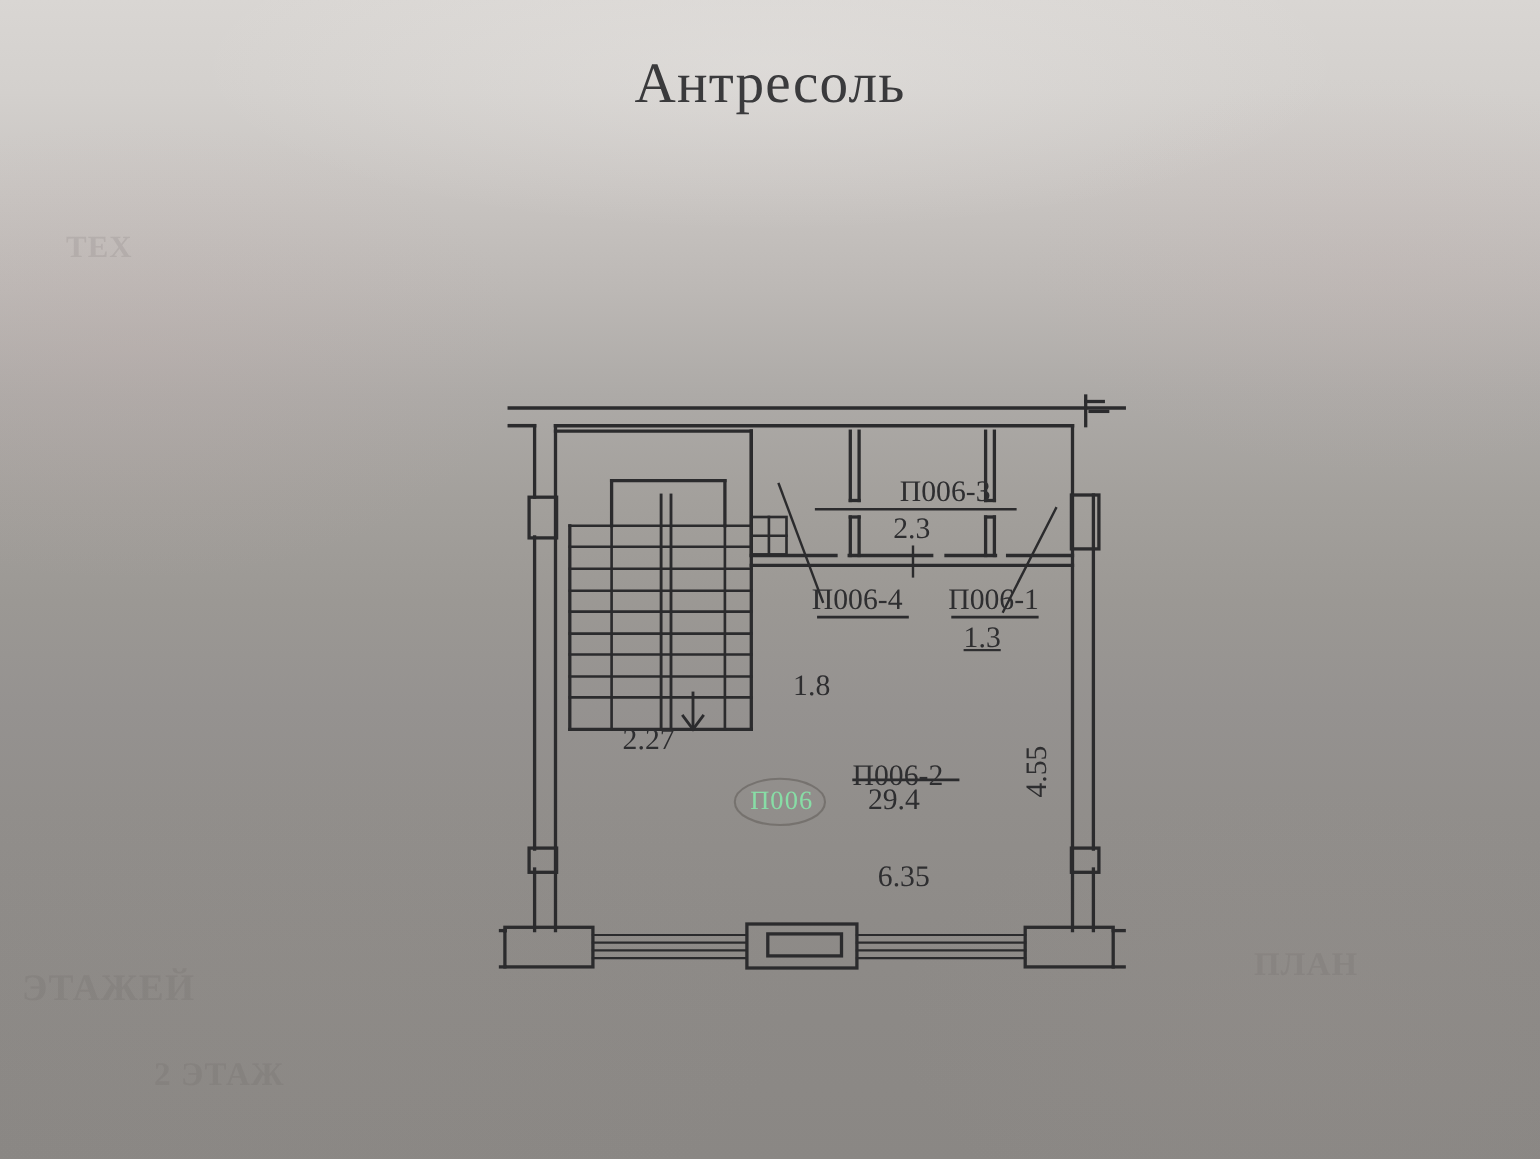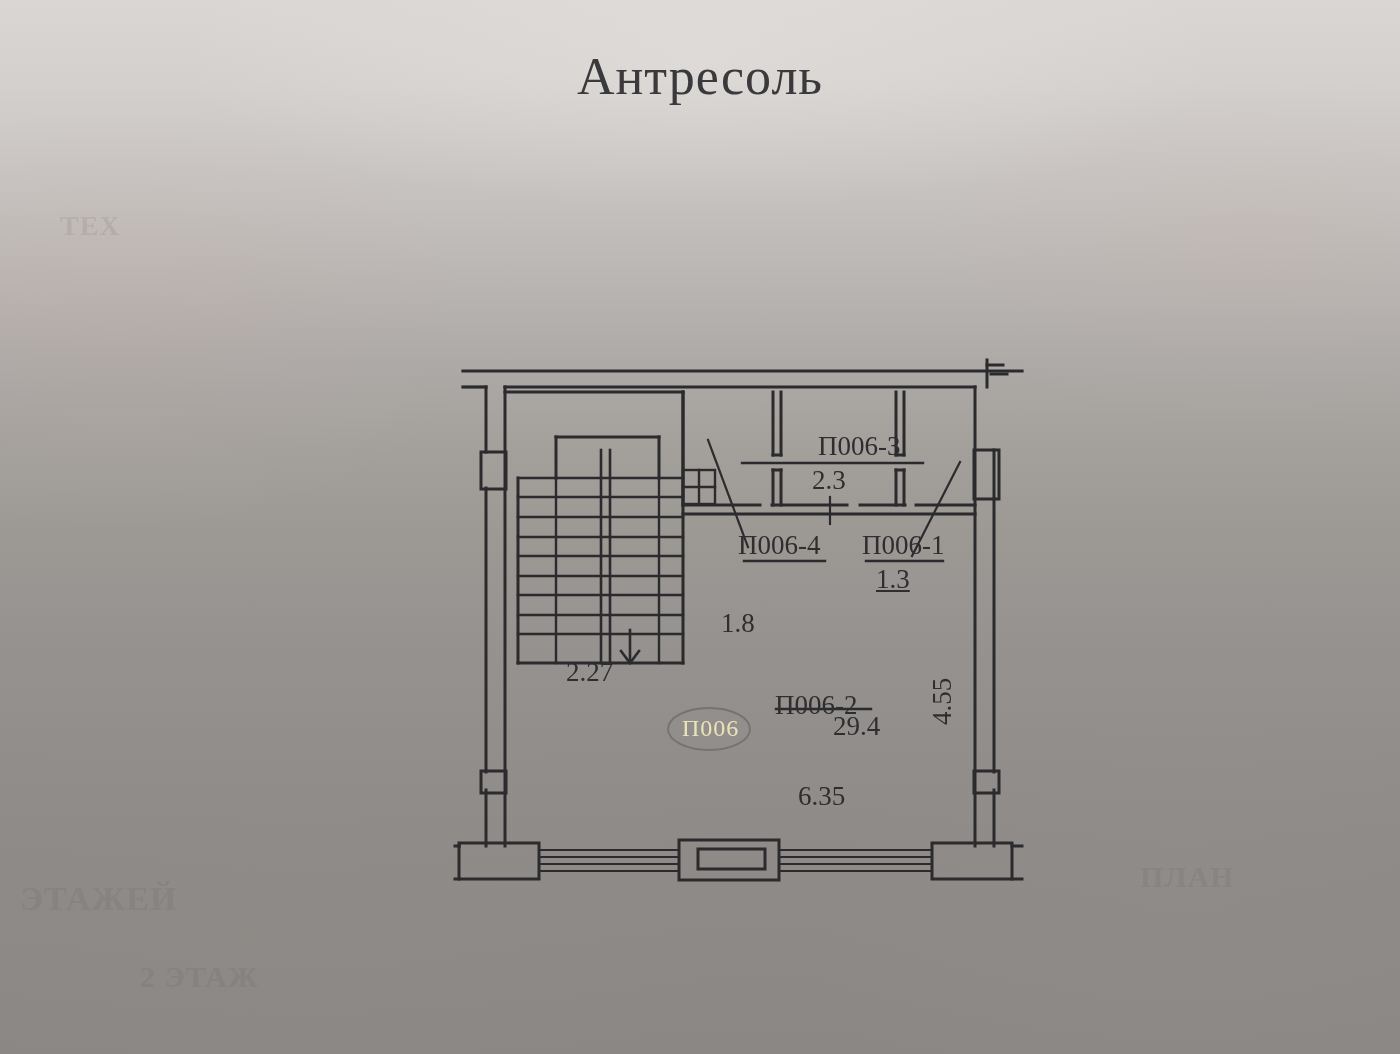--- a/index.html
+++ b/index.html
@@ -287,21 +287,21 @@
   <div class="lbl" style="left:801px; top:432px;margin-left:17px;">П006-3</div>
   <div class="lbl" style="left:812px; top:466px;">2.3</div>
 
   <div class="lbl" style="left:738px; top:531px;">П006-4</div>
   <div class="lbl" style="left:721px; top:565px;margin-top:44px;">1.8</div>
 
   <div class="lbl" style="left:862px; top:531px;">П006-1</div>
   <div class="lbl" style="left:876px; top:565px;text-decoration:underline;">1.3</div>
 
   <div class="lbl" style="left:775px; top:675px;margin-top:16px;">П006-2</div>
-  <div class="lbl" style="left:789px; top:712px;margin-left:44px;">29.4</div>
-
-  <div class="lbl" style="left:682px; top:716px; font-size:24px; color:#fef9c3; opacity:0.82; letter-spacing:1px;">П006</div>
+  <div class="lbl" style="left:789px; top:712px;">29.4</div>
+
+  <div class="lbl" style="left:682px; top:716px; font-size:24px; color:#86efac; opacity:0.82; letter-spacing:1px;">П006</div>
 
   <div class="lbl" style="left:566px; top:658px;">2.27</div>
   <div class="lbl" style="left:798px; top:782px;">6.35</div>
   <div class="lbl rot" style="left:928px; top:725px;">4.55</div>
 
 </div>
 
 </body></html>

